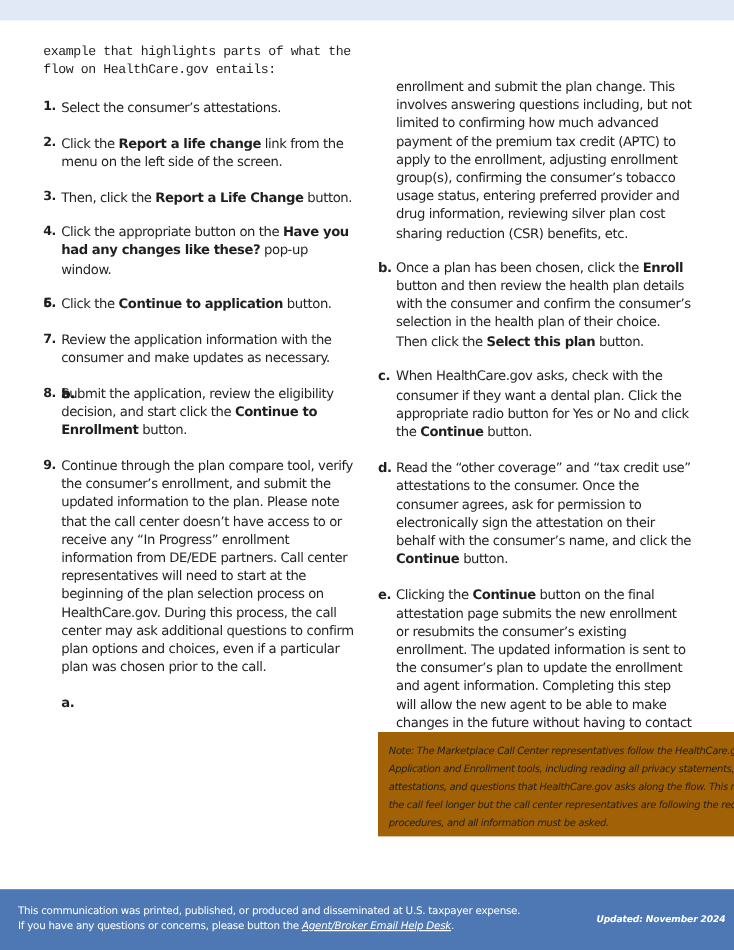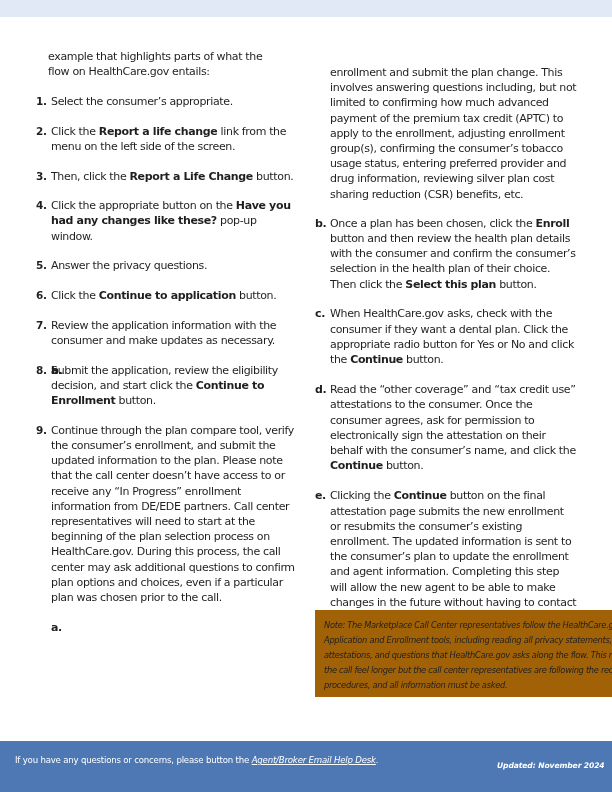--- a/index.html
+++ b/index.html
@@ -2,21 +2,21 @@
 <html><head>
 <meta charset="utf-8">
 <style>
   html, body { margin:0; padding:0; }
   body { width:612px; height:792px; position:relative; background:#ffffff; overflow:hidden;
          font-family:"DejaVu Sans", sans-serif; color:#1f1f1f; }
   .topband { position:absolute; left:0; top:0; width:612px; height:17px; background:#e1e8f6; }
   .col { position:absolute; top:37px; font-size:11px; line-height:15.2px; letter-spacing:-0.35px; }
   .col.left { left:36px; width:262px; }
   .col.right { left:315px; width:262px; }
-  p { margin:12px; }
+  p { margin:0;font-family:Liberation Mono, monospace; }
   .item { position:relative; padding-left:15px; margin-top:14.5px; }
   .item .num { position:absolute; left:0; top:0; font-weight:bold; font-size:10.5px; }
   .sub { position:relative; padding-left:15px; margin-top:14.5px; margin-left:15px; }
   .sub .num { position:absolute; left:0; top:0; font-weight:bold; }
   .rsub { position:relative; padding-left:15px; margin-top:14.5px; }
   .rsub .num { position:absolute; left:0; top:0; font-weight:bold; }
   .cont { padding-left:15px; margin-left:15px;margin-top:28px; }
   b { font-weight:bold; }
   .note { position:absolute; left:315px; top:610px; width:351px; height:87px; background:#a16207;
           box-sizing:border-box; padding:8px 8px 0 9px; font-style:italic; font-size:8.3px; line-height:15px;
@@ -27,25 +27,25 @@
   .footer .updated { position:absolute; left:497px; top:20px; font-size:7.6px; font-style:italic; font-weight:bold; letter-spacing:-0.1px; }
 </style>
 </head>
 <body>
 
 <div class="topband"></div>
 
 <div class="col left">
   <p>example that highlights parts of what the flow on HealthCare.gov entails:</p>
   <div id="steps-1-8">
-      <div class="item"><span class="num">1.</span><span>Select the consumer’s appropriate.</span></div>
+      <div class="item"><span class="num">1.</span><span>Select the consumer’s attestations.</span></div>
       <div class="item"><span class="num">2.</span><span>Click the </span><b>Report a life change</b><span> link from the menu on the left side of the screen.</span></div>
       <div class="item"><span class="num">3.</span><span>Then, click the </span><b>Report a Life Change</b><span> button.</span></div>
       <div class="item"><span class="num">4.</span><span>Click the appropriate button on the </span><b>Have you had any changes like these?</b><span> pop-up window.</span></div>
-      <div class="item"><span class="num">5.</span><span>Answer the privacy questions.</span></div>
+      <div class="item"><span class="num">5.</span></div>
       <div class="item"><span class="num">6.</span><span>Click the </span><b>Continue to application</b><span> button.</span></div>
       <div class="item"><span class="num">7.</span><span>Review the application information with the consumer and make updates as necessary.</span></div>
       <div class="sub"><span class="num">a.</span></div>
       <div class="sub"><span class="num">b.</span></div>
       <div class="item"><span class="num">8.</span><span>Submit the application, review the eligibility decision, and start click the </span><b>Continue to Enrollment</b><span> button.</span></div>
       <div class="item"><span class="num">9.</span><span>Continue through the plan compare tool, verify the consumer’s enrollment, and submit the updated information to the plan. Please note that the call center doesn’t have access to or receive any “In Progress” enrollment information from DE/EDE partners. Call center representatives will need to start at the beginning of the plan selection process on HealthCare.gov. During this process, the call center may ask additional questions to confirm plan options and choices, even if a particular plan was chosen prior to the call.</span></div>
       <div class="sub"><span class="num">a.</span></div>
     </div>
 </div>
 
@@ -56,16 +56,17 @@
     <div class="rsub" style="margin-top: 15px;"><span class="num">d.</span><span>Read the “other coverage” and “tax credit use” attestations to the consumer. Once the consumer agrees, ask for permission to electronically sign the attestation on their behalf with the consumer’s name, and click the </span><b>Continue</b><span> button.</span></div>
     <div class="rsub" style="margin-top: 15px;"><span class="num">e.</span><span>Clicking the </span><b>Continue</b><span> button on the final attestation page submits the new enrollment or resubmits the consumer’s existing enrollment. The updated information is sent to the consumer’s plan to update the enrollment and agent information. Completing this step will allow the new agent to be able to make changes in the future without having to contact the Marketplace Call Center.</span></div>
   </div>
 
 <div class="note">
   <span>Note: The Marketplace Call Center representatives follow the HealthCare.gov Application and Enrollment tools, including reading all privacy statements, attestations, and questions that HealthCare.gov asks along the flow. This may make the call feel longer but the call center representatives are following the required procedures, and all information must be asked.</span>
 </div>
 
 <div class="footer">
   <div class="disc">
+    <div>This communication was printed, published, or produced and disseminated at U.S. taxpayer expense.</div>
     <div><span>If you have any questions or concerns, please button the </span><a>Agent/Broker Email Help Desk</a><span>.</span></div>
   </div>
   <div class="updated">Updated: November 2024</div>
 </div>
 
 </body></html>

